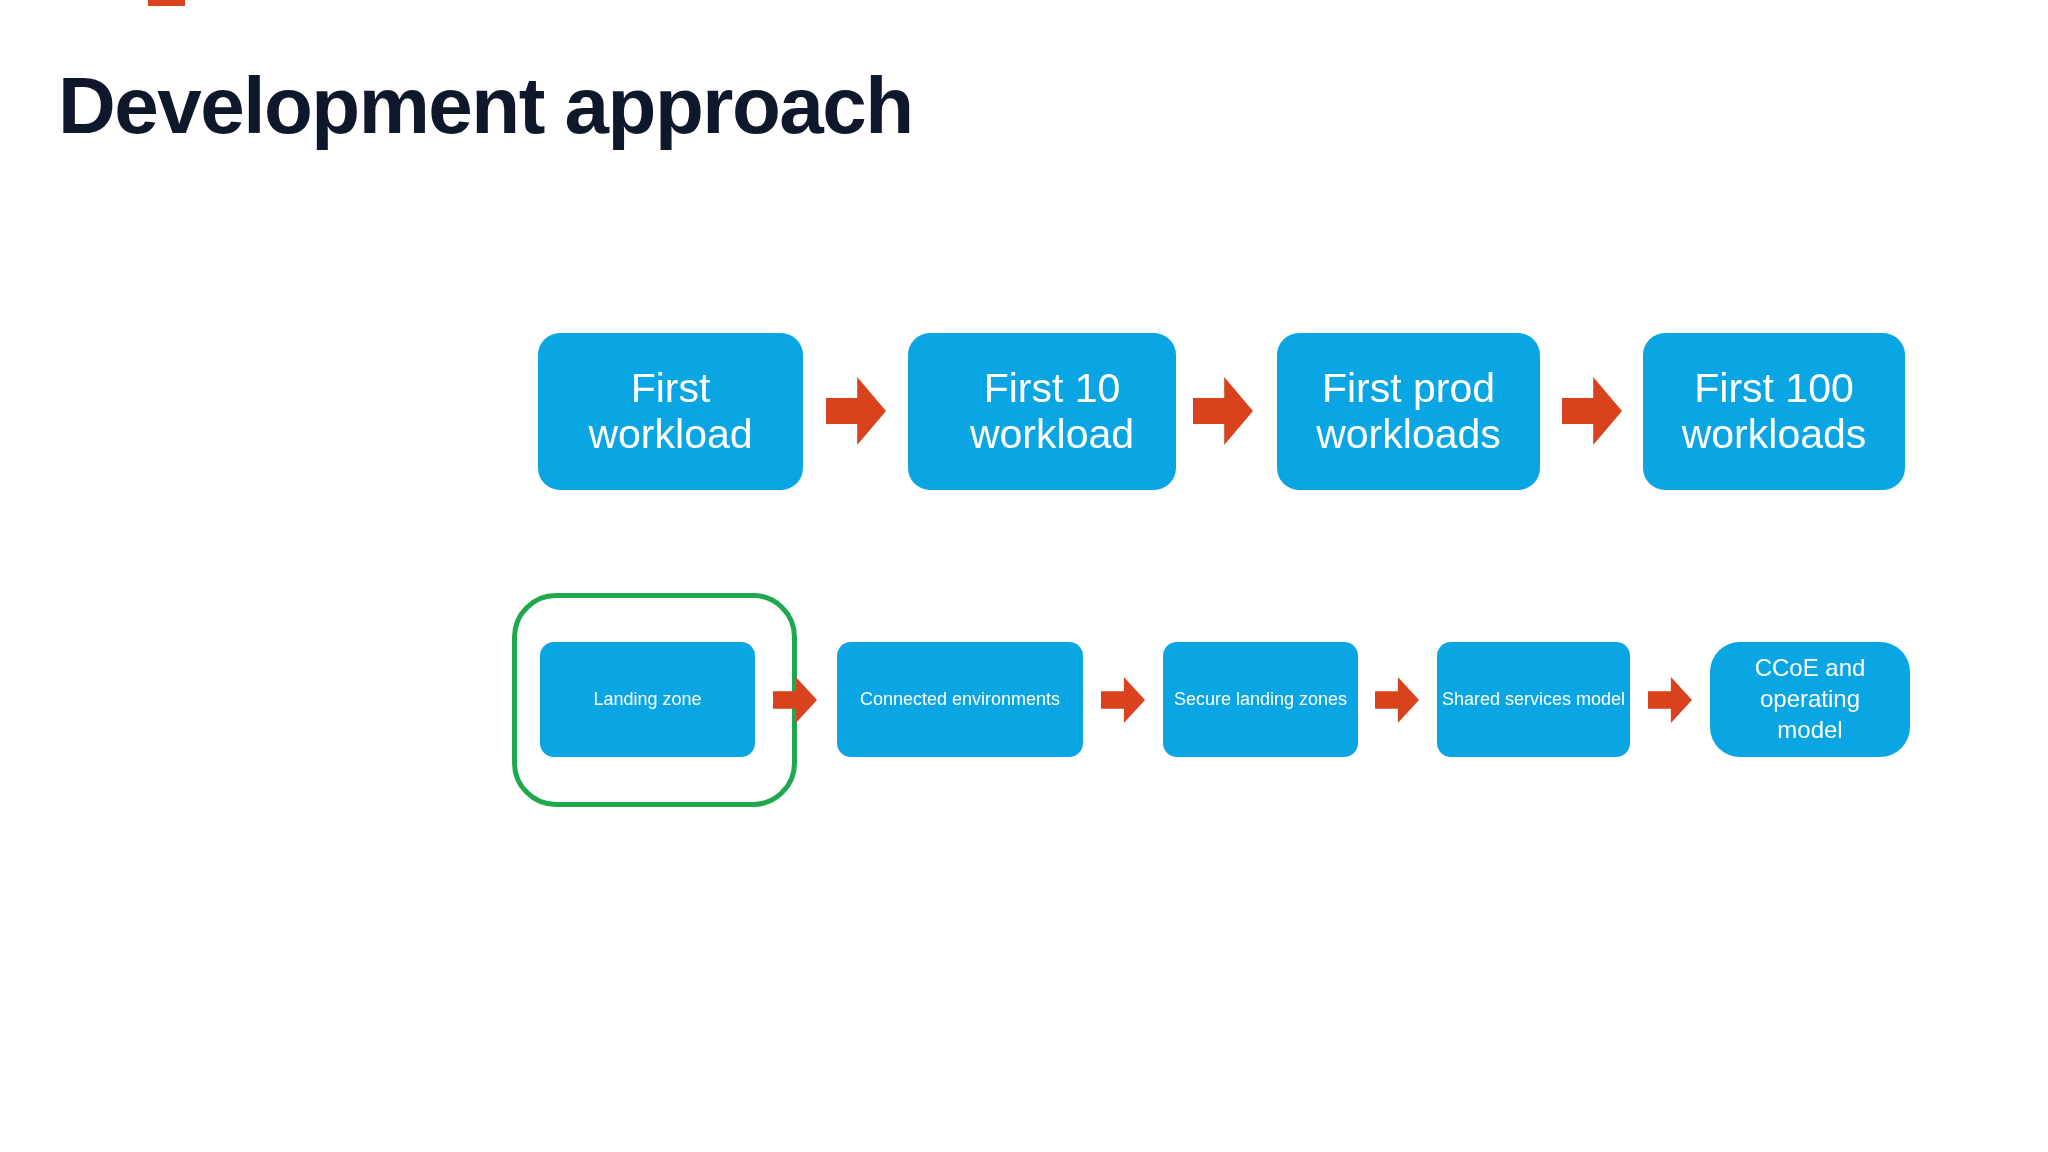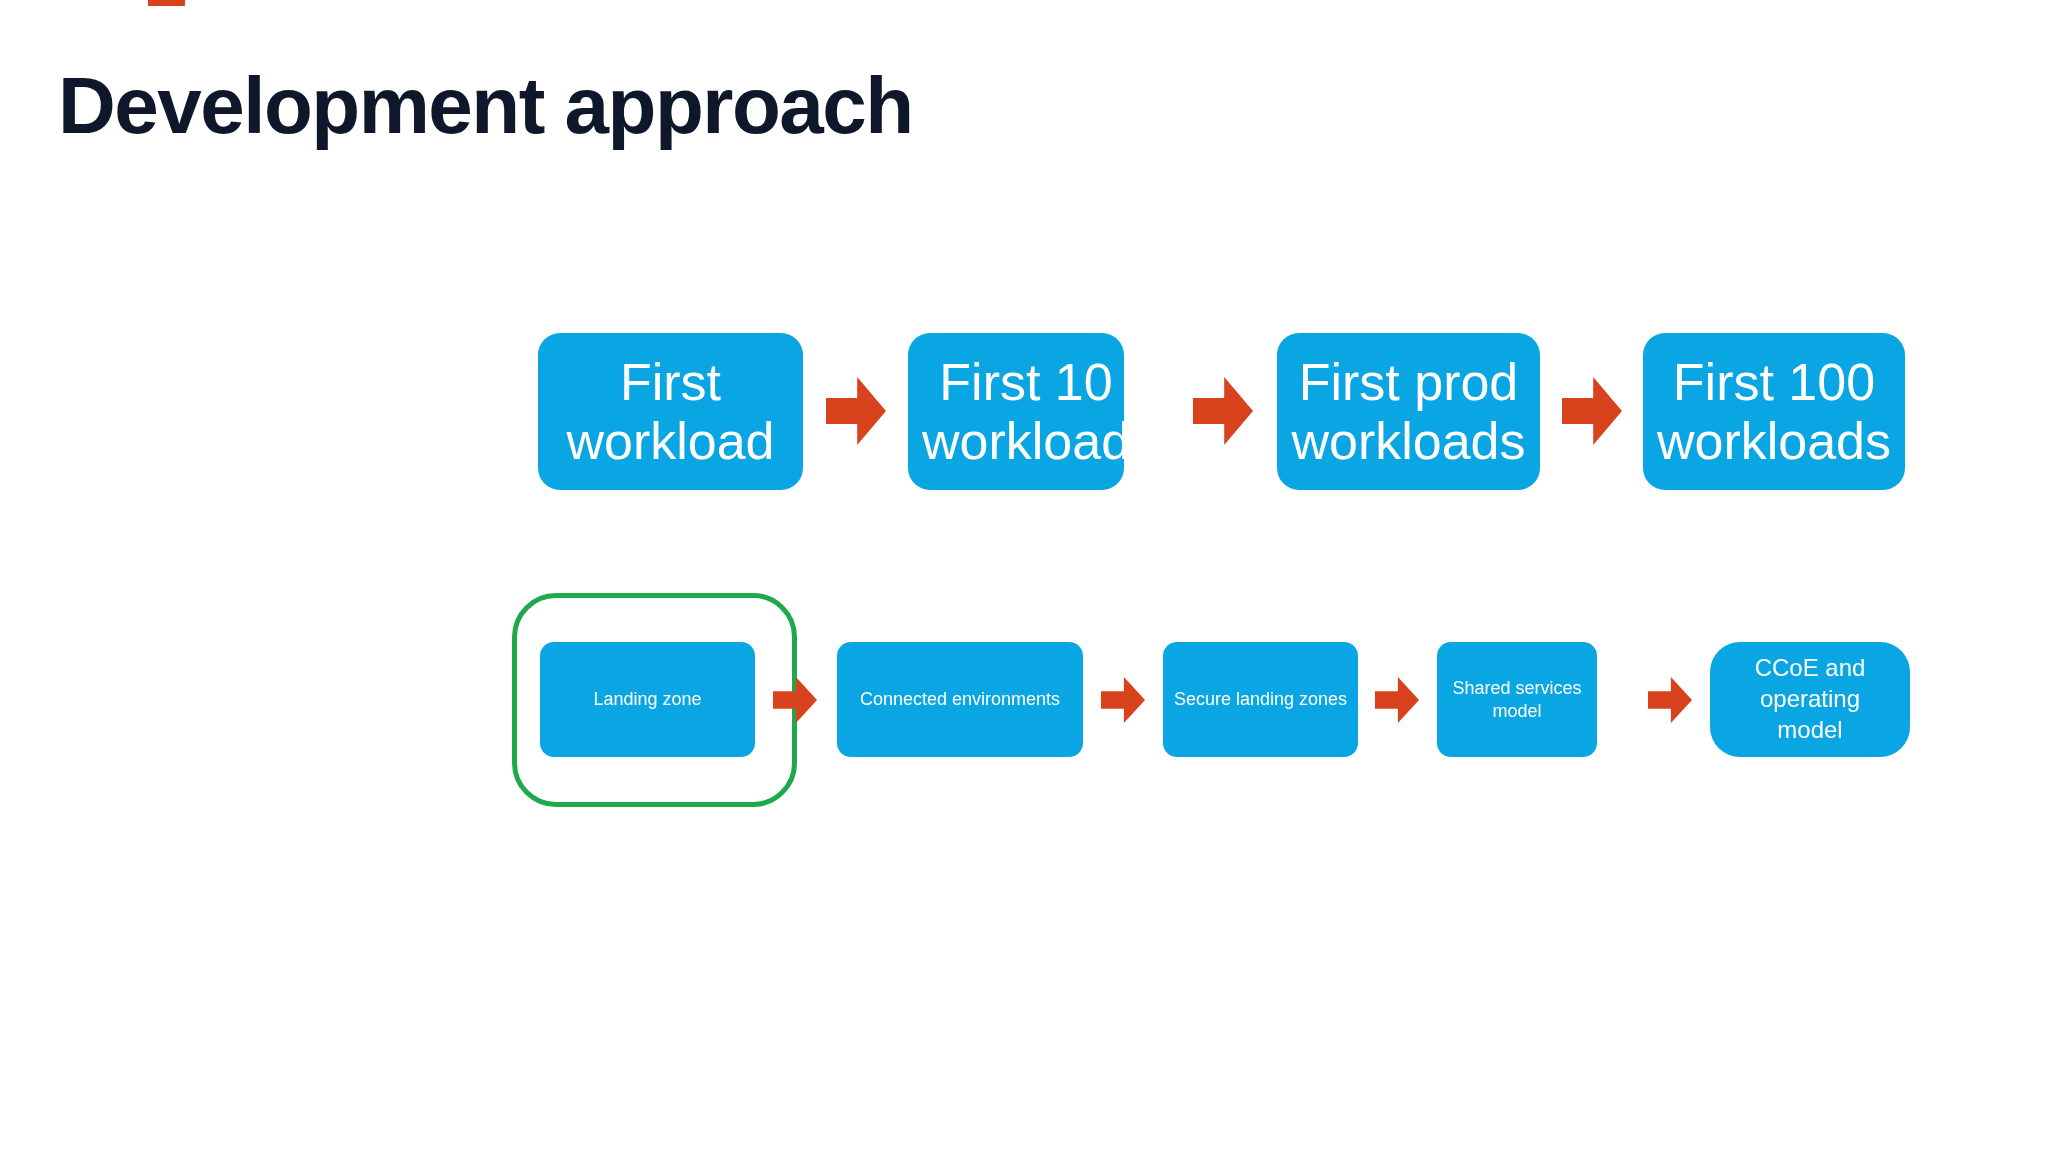--- a/index.html
+++ b/index.html
@@ -49,21 +49,21 @@
     flex-direction: column;
     align-items: center;
     justify-content: center;
     text-align: center;
     box-sizing: border-box;
   }
   .box-lg {
     top: 333px;
     height: 157px;
     border-radius: 22px;
-    font-size: 52px;
+    font-size: 41px;
     line-height: 1.12;
     font-weight: 400;
   }
   .box-sm {
     top: 642px;
     height: 115px;
     border-radius: 14px;
     font-size: 18px;
     line-height: 1.25;
     font-weight: 400;
@@ -92,31 +92,31 @@
     height: 214px;
     border: 5px solid #1ea94d;
     border-radius: 44px;
     box-sizing: border-box;
     z-index: 2;
     background: transparent;
   }
 
   
   #tb0 { left: 538px;  width: 265px; }
-  #tb1 { left: 908px;  width: 216px; padding-left: 20px; }
+  #tb1 { left: 908px;  width: 268px; padding-left: 20px; }
   #tb2 { left: 1277px; width: 263px; }
   #tb3 { left: 1643px; width: 262px; }
   #ta0 { left: 826px; }
   #ta1 { left: 1193px; }
   #ta2 { left: 1562px; }
 
   #bb0 { left: 540px;  width: 215px; z-index: 2; }
   #bb1 { left: 837px;  width: 246px; }
   #bb2 { left: 1163px; width: 195px; }
-  #bb3 { left: 1437px; width: 160px; }
+  #bb3 { left: 1437px; width: 193px; }
   #bb4 { left: 1710px; width: 200px; border-radius: 30px; }
   #ba0 { left: 773px; }
   #ba1 { left: 1101px; }
   #ba2 { left: 1375px; }
   #ba3 { left: 1648px; }
 </style>
 </head>
 <body>
 
 <div id="slide">

